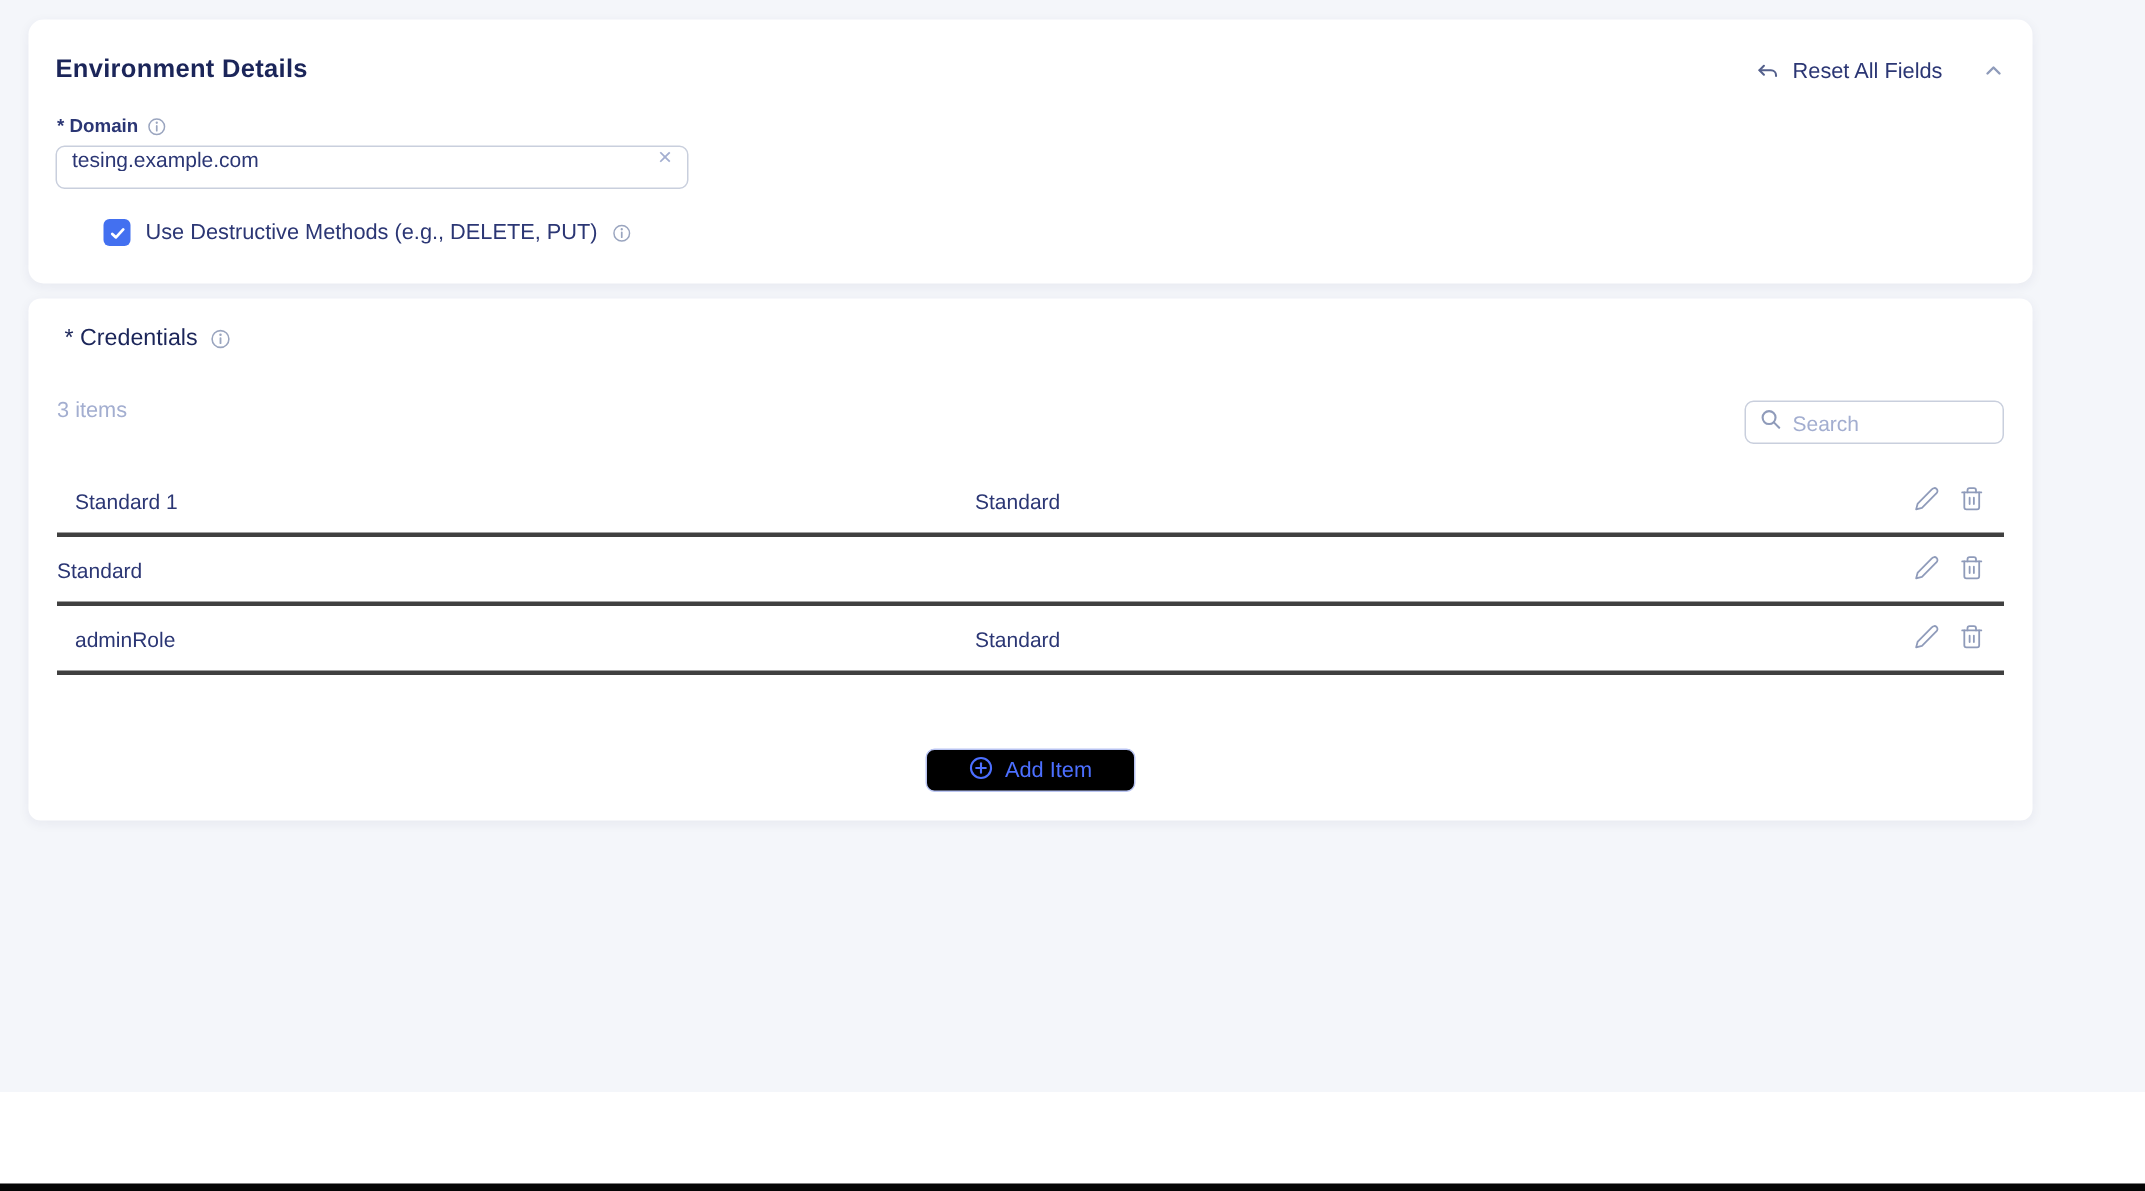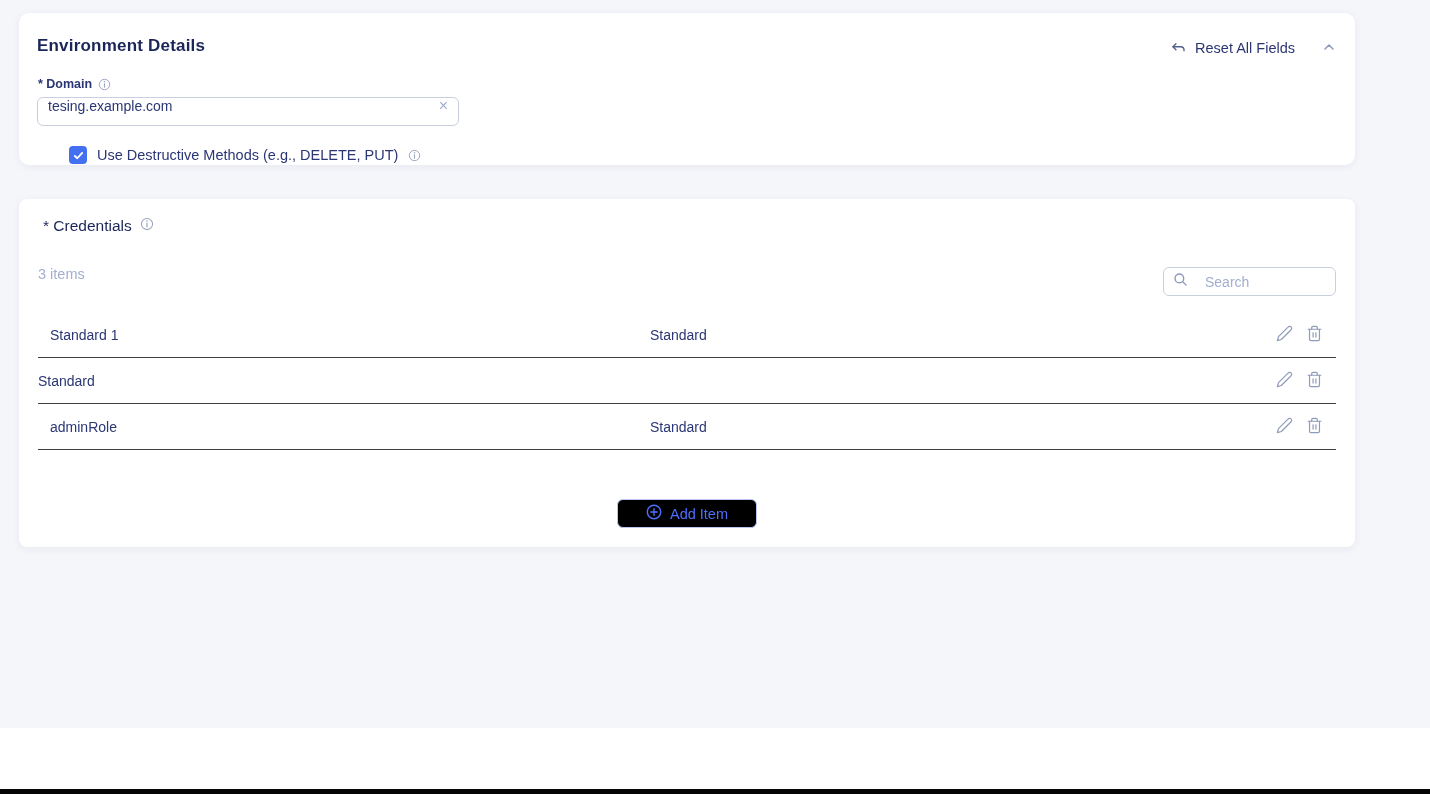--- a/index.html
+++ b/index.html
@@ -1,52 +1,52 @@
 <!DOCTYPE html>
 <html><head>
 <meta charset="utf-8">
 <style>
   * { margin:0; padding:0; box-sizing:border-box; }
   html,body { width:1430px; height:794px; }
   body { font-family:"Liberation Sans", sans-serif; }
   .screen { position:relative; width:1430px; height:794px; background:#f4f6fa; overflow:hidden; }
 
   .card { position:absolute; background:#ffffff; border-radius:8px; box-shadow:0 2px 8px rgba(27,37,89,0.06); }
-  .card-env { left:19px; top:13px; width:1336px; height:152px;border-radius:10px; }
+  .card-env { left:19px; top:13px; width:1336px; height:176px;border-radius:10px; }
   .card-cred { left:19px; top:199px; width:1336px; height:348px; }
 
   .env-title { position:absolute; left:18px; top:23px; font-size:17px; font-weight:700; color:#1b2559; letter-spacing:.2px; }
 
   .env-actions { position:absolute; top:24px; right:16px; display:flex; align-items:center; gap:24px; }
   .reset-btn { display:flex; gap:8px; color:#2b3674; font-size:14.5px; cursor:pointer; background:none; border:none; font-family:inherit; }
   .reset-btn svg { color:#54608c; }
   .collapse-btn { background:none; border:none; cursor:pointer; color:#8f9bba; display:flex; align-items:center; padding:2px; }
 
   .field-label { position:absolute; left:19px; top:64px; display:flex; align-items:flex-end; gap:6px; font-size:12.5px; font-weight:700; color:#2b3674; }
   .info-icon { color:#9aa5bf; display:inline-flex; }
 
   .domain-input-wrap { position:absolute; left:18px; top:84px; width:422px; height:29px; border:1px solid #c9cfdd; border-radius:6px; background:#fff; display:flex; align-items:flex-start; padding:0 10px; }
   .domain-input-wrap input { flex:1; border:none; outline:none; font-size:14px; color:#2b3674; font-family:inherit; background:transparent; }
   .clear-x { color:#a3aed0; font-size:16px; line-height:1; cursor:pointer; background:none; border:none; padding:0 0 2px 0; }
 
   .checkbox-row { position:absolute; left:18px; top:133px; display:flex; align-items:center; gap:10px;margin-left:32px; }
   .checkbox { width:18px; height:18px; border-radius:4px; background:#4370f0; display:flex; align-items:center; justify-content:center; cursor:pointer; }
   .checkbox-label { font-size:14.5px; color:#2b3674; }
 
-  .cred-title-row { position:absolute; left:24px; top:18px; display:flex; align-items:flex-start; gap:8px; font-size:15.5px; font-weight:500; color:#1b2559; }
+  .cred-title-row { position:absolute; left:24px; top:18px; display:flex; align-items:center; gap:8px; font-size:15.5px; font-weight:500; color:#1b2559; }
   .items-count { position:absolute; left:19px; top:67px; font-size:14.5px; color:#a3aed0; }
 
   .search-box { position:absolute; left:1144px; top:68px; width:173px; height:29px; border:1px solid #c9cfdd; border-radius:6px; display:flex; align-items:center; gap:7px; padding:0 9px; background:#fff; }
   .search-box svg { color:#8f9bba; flex:none; }
-  .search-box input { flex:1; min-width:0; border:none; outline:none; font-size:14px; color:#2b3674; font-family:inherit; background:transparent;margin-left:10px; }
+  .search-box input { flex:1; min-width:0; border:none; outline:none; font-size:14px; color:#2b3674; font-family:inherit; background:transparent; }
   .search-box input::placeholder { color:#a3aed0; }
 
   .table { position:absolute; left:19px; top:113px; width:1298px; }
   .thead { display:flex; height:31px; background:#f6f7fa; align-items:center; font-size:12.5px; font-weight:700; color:#687492; }
-  .trow { display:flex; height:46px; align-items:center; border-bottom:1px solid #404040; font-size:14px; color:#2b3674; background:#fff; }
+  .trow { display:flex; height:46px; align-items:center; border-bottom:3px solid #404040; font-size:14px; color:#2b3674; background:#fff; }
   .col-user { width:612px; padding-left:12px; }
   .col-role { flex:1; }
   .col-actions { width:96px; display:flex; justify-content:flex-end; padding-right:13px; gap:13px; }
   .thead .col-actions { font-size:12.5px; }
   .action-btn { background:none; border:none; padding:0; cursor:pointer; color:#8f9bba; display:flex; align-items:center; }
 
   .add-item-btn { position:absolute; left:calc(50% - 70px); top:300px; width:140px; height:29px; background:#000000; border:1px solid #b9c4f2; border-radius:6px; color:#4c6fff; font-size:14.5px; font-family:inherit; display:flex; align-items:center; justify-content:center; gap:8px; cursor:pointer; }
 
   .footer { position:absolute; left:0; top:728px; width:1430px; height:61px; background:#ffffff; }
   .bottom-strip { position:absolute; left:0; top:789px; width:1430px; height:5px; background:#050505; }

